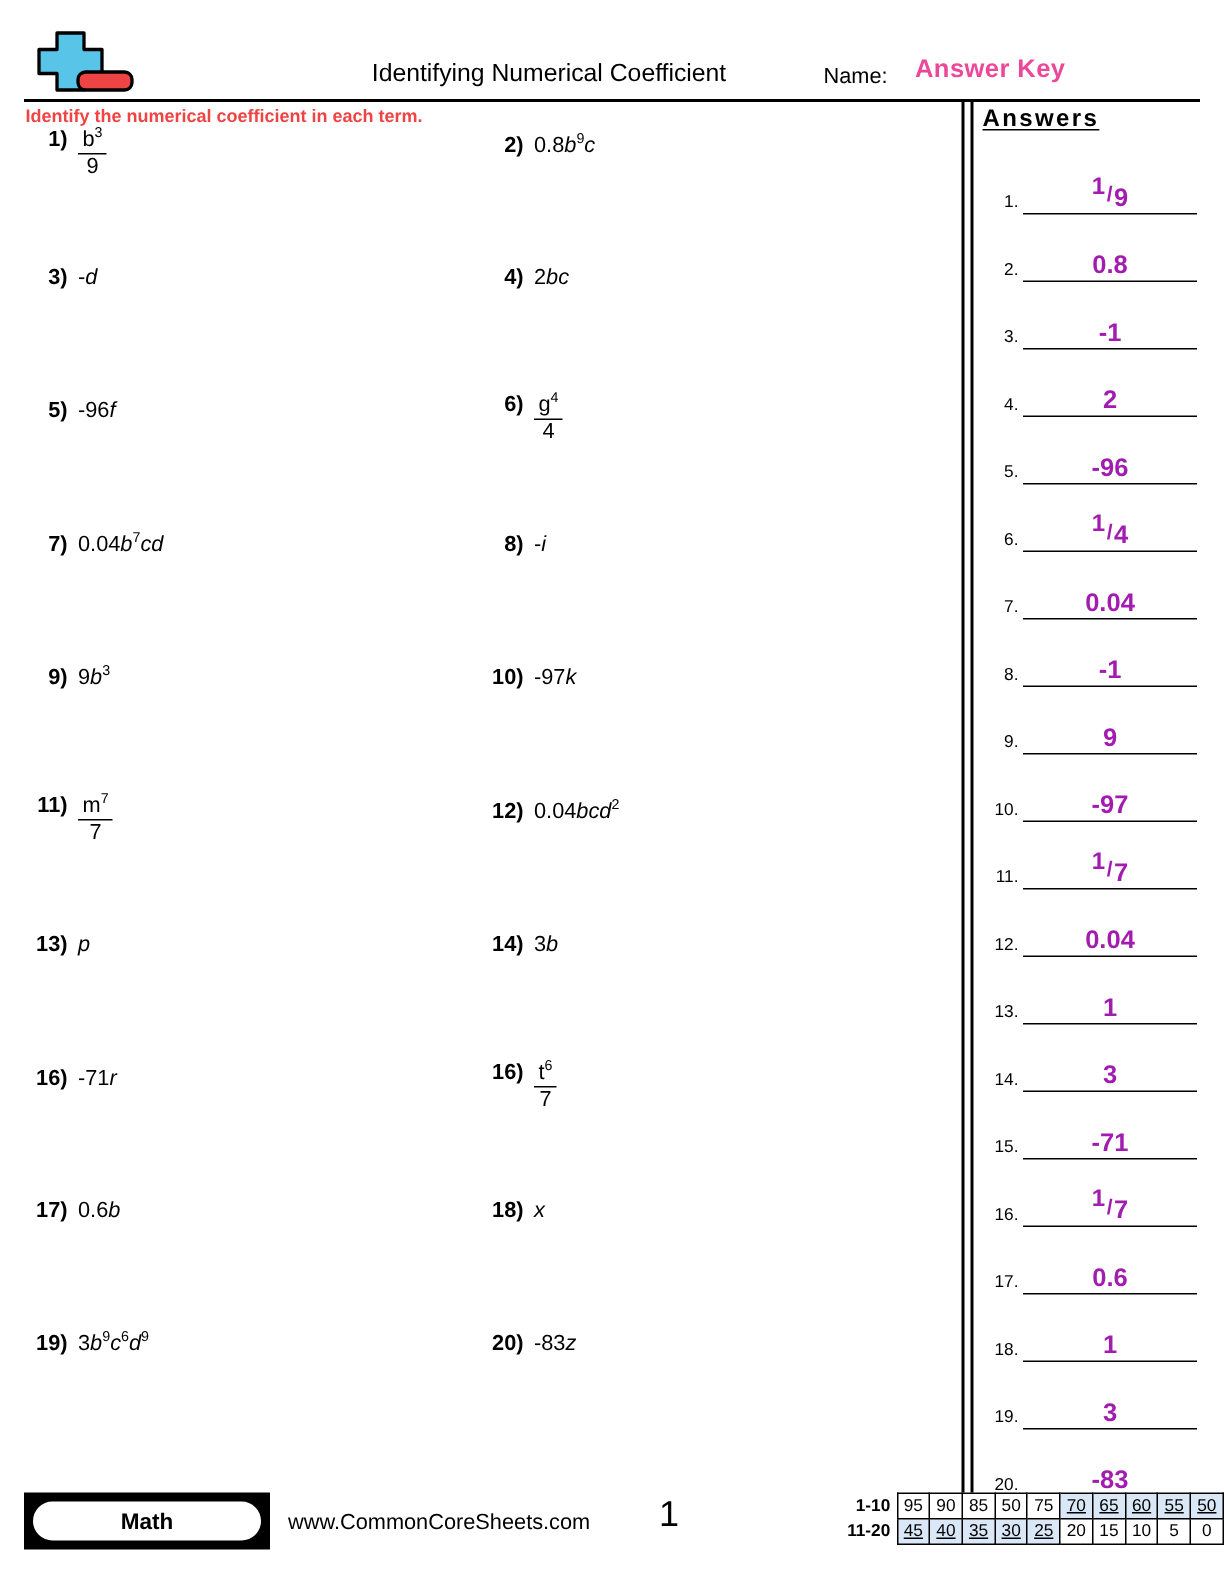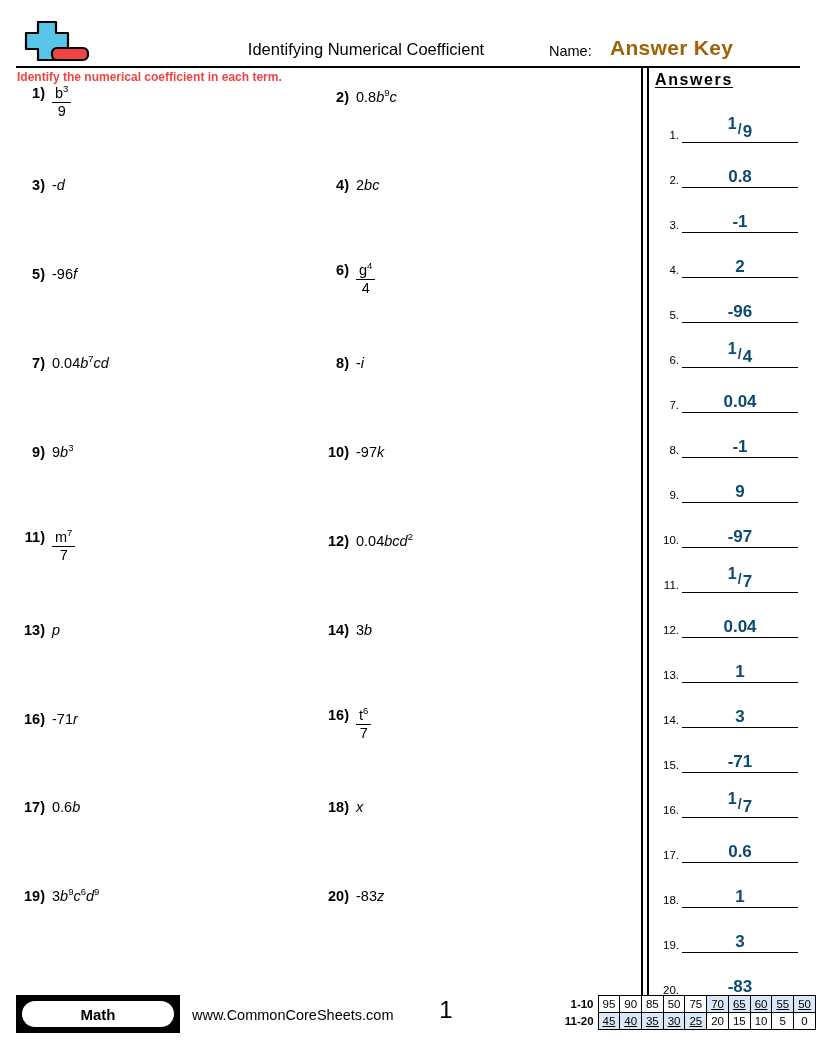--- a/index.html
+++ b/index.html
@@ -54,23 +54,23 @@
     position: absolute;
     left: 533px;
     top: 25px;
     font-size: 14.5px;
     color: #000;
   }
   .answer-key {
     position: absolute;
     left: 594px;
     top: 18px;
-    font-size: 21px;
-    font-weight: bold;
-    color: #a16207;
+    font-size: 17px;
+    font-weight: bold;
+    color: #ec4899;
     letter-spacing: 0.3px;
     white-space: nowrap;
   }
   .header-rule {
     position: absolute;
     left: 16px;
     top: 66px;
     width: 784px;
     height: 2px;
     background: #000;
@@ -204,21 +204,21 @@
     width: 116px;
     height: 1.4px;
     background: #000;
   }
   .ans-row .val {
     position: absolute;
     left: 27px;
     bottom: 3px;
     width: 116px;
     text-align: center;
-    color: #0c4a6e;
+    color: #a21caf;
     font-weight: bold;
     font-size: 17px;
     white-space: nowrap;
     line-height: 1;
     margin-top: 44px;
   }
   
   .sfrac { display: inline-block; white-space: nowrap; }
   .sfrac .n {
     font-size: 16px;

